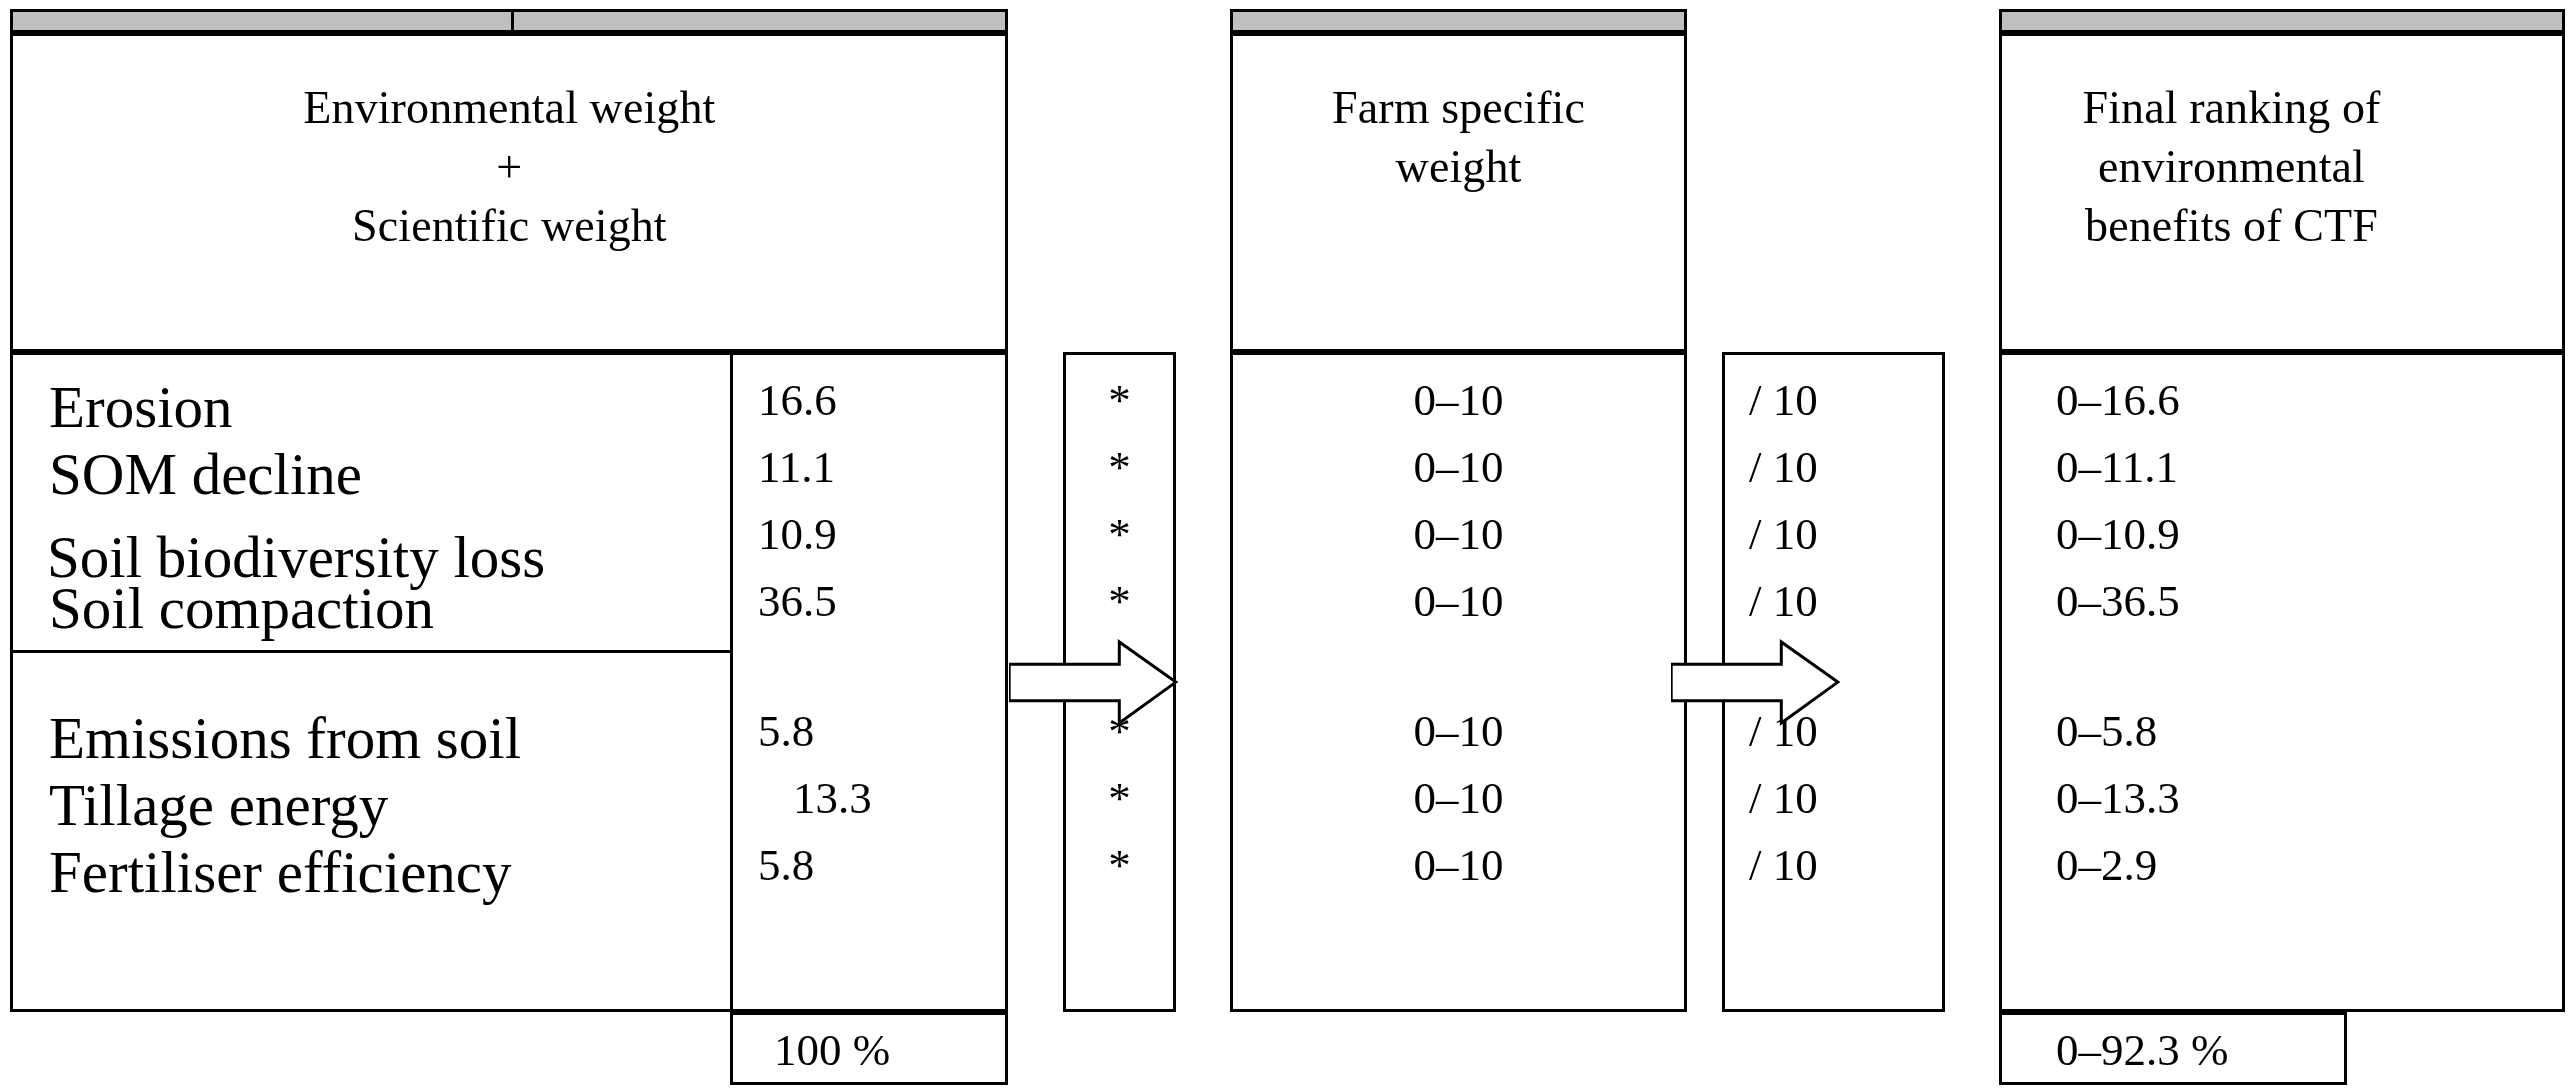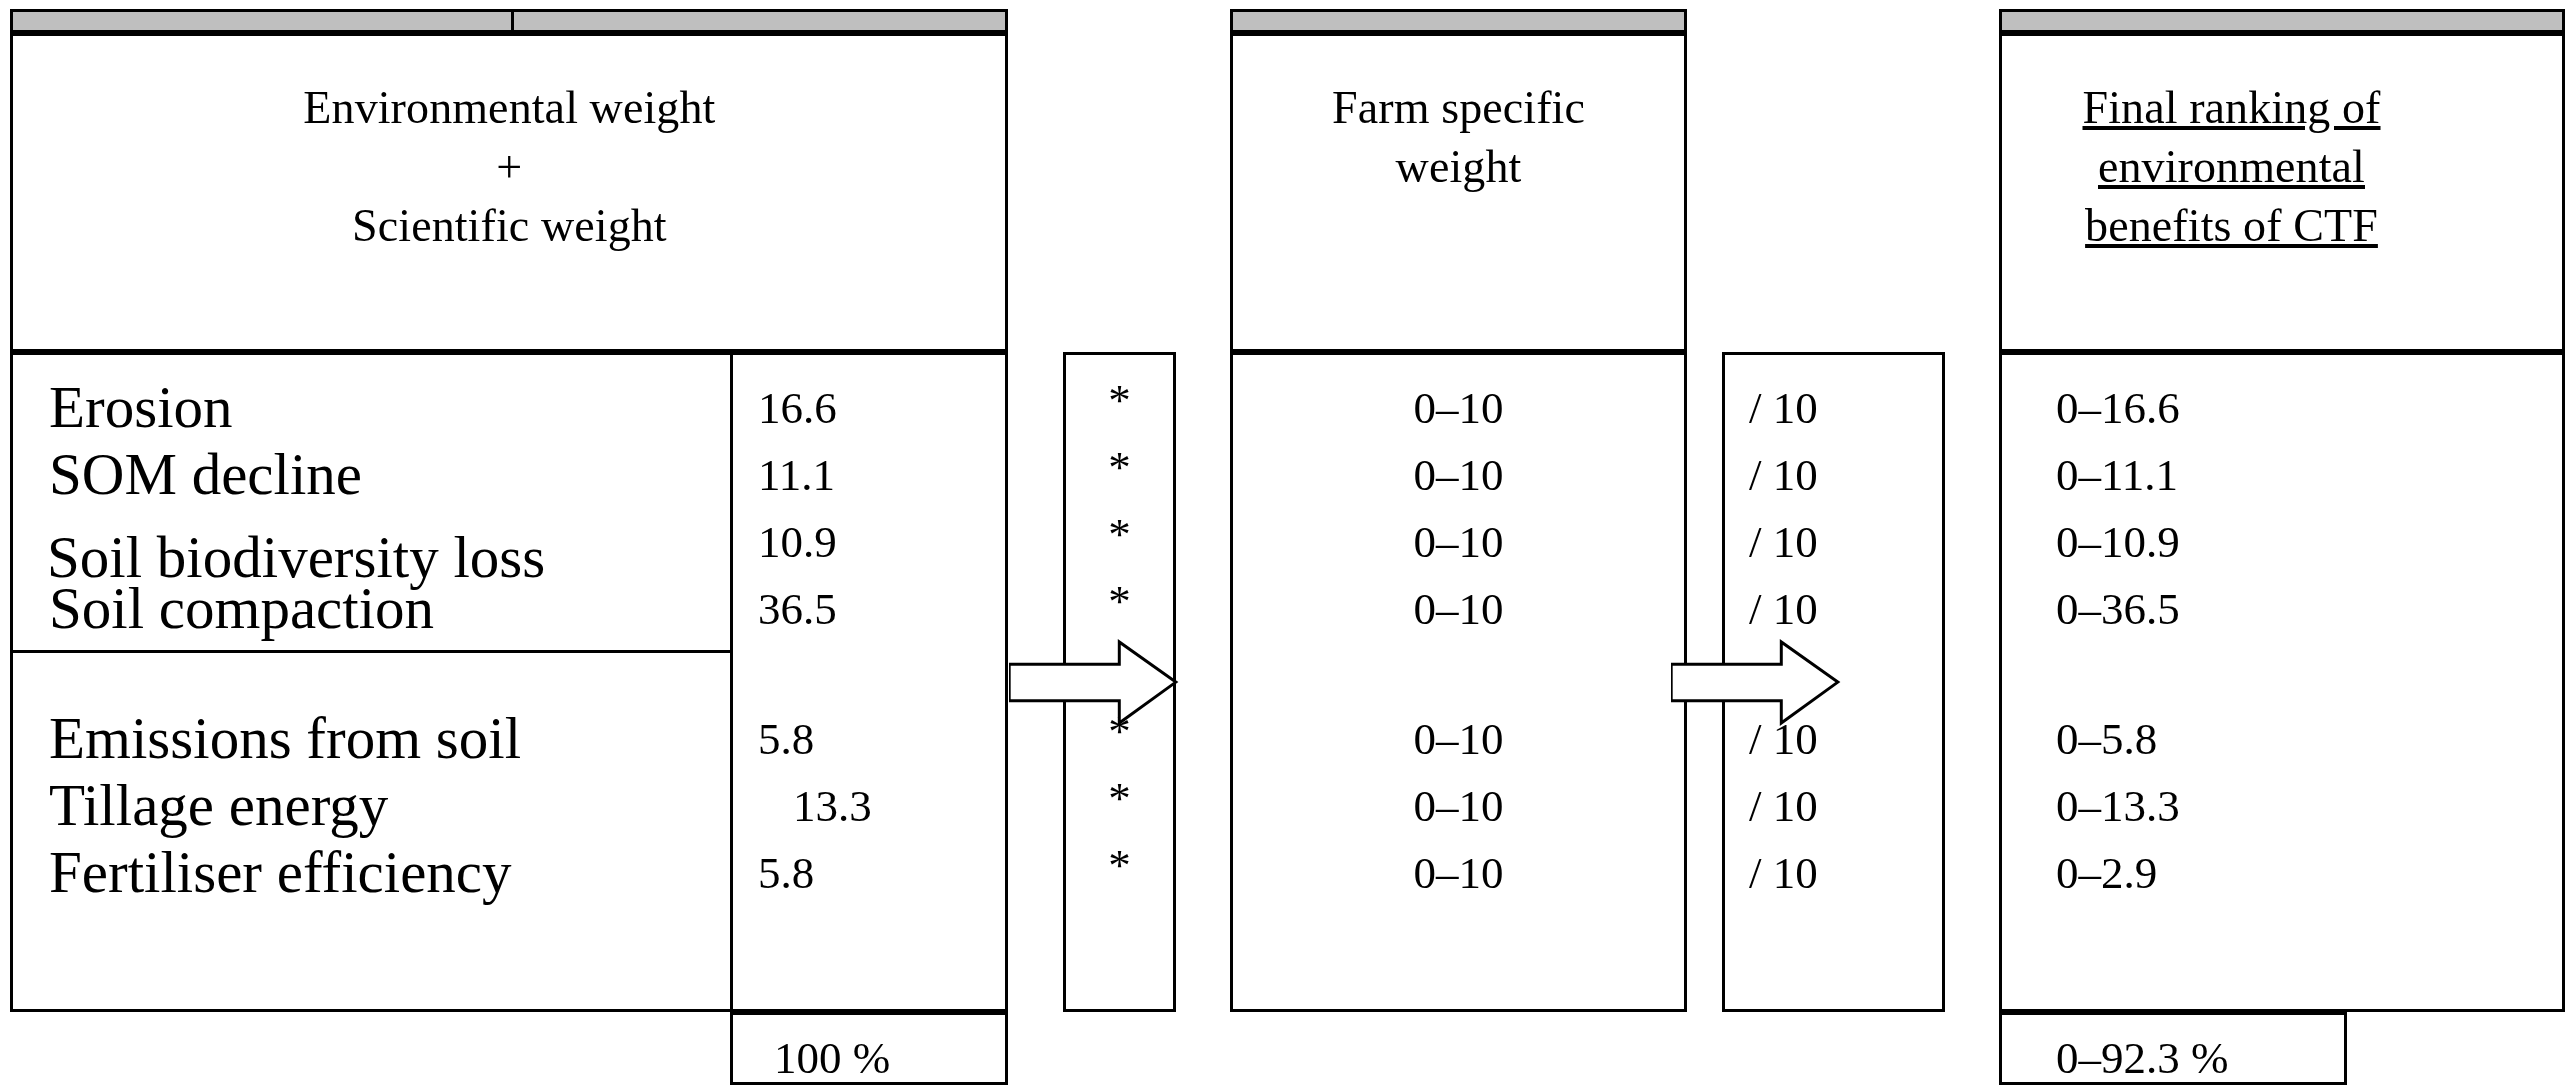--- a/index.html
+++ b/index.html
@@ -55,21 +55,20 @@
     position: absolute;
     font-size: 59px;
     line-height: 1.0;
     white-space: nowrap;
   }
   .rowval {
     position: absolute;
     font-size: 45px;
     line-height: 1.0;
     white-space: nowrap;
-    margin-top: 8px;
   }
   .rowval.center {
     text-align: center;
   }
   .star {
     position: absolute;
     font-size: 45px;
     line-height: 1.0;
     text-align: center;
     width: 45px;
@@ -172,21 +171,21 @@
 
   <div class="arrow" style="left:1671px; top:636px; width:170px; height:93px;">
     <svg width="170" height="93" viewBox="0 0 228 125">
       <polygon points="0,38 148,38 148,8 224,62 148,117 148,87 0,87" fill="#ffffff" stroke="#000000" stroke-width="4" stroke-linejoin="miter"></polygon>
     </svg>
   </div>
 
   <div class="hdr-band" style="left:1999px; top:9px; width:566px; height:24px;"></div>
 
   <div class="box" style="left:1999px; top:33px; width:566px; height:319px;"></div>
-  <div class="title" style="left:1999px; top:79px; width:465px;text-decoration:underline;">
+  <div class="title" style="left:1999px; top:79px; width:465px;">
     <div>Final ranking of</div>
     <div>environmental</div>
     <div>benefits of CTF</div>
   </div>
 
   <div class="box" style="left:1999px; top:352px; width:566px; height:660px;"></div>
 
   <div class="rowval" style="left:2056px; top:378px;"><span>0–16.6</span></div>
   <div class="rowval" style="left:2056px; top:445px;"><span>0–11.1</span></div>
   <div class="rowval" style="left:2056px; top:512px;"><span>0–10.9</span></div>

